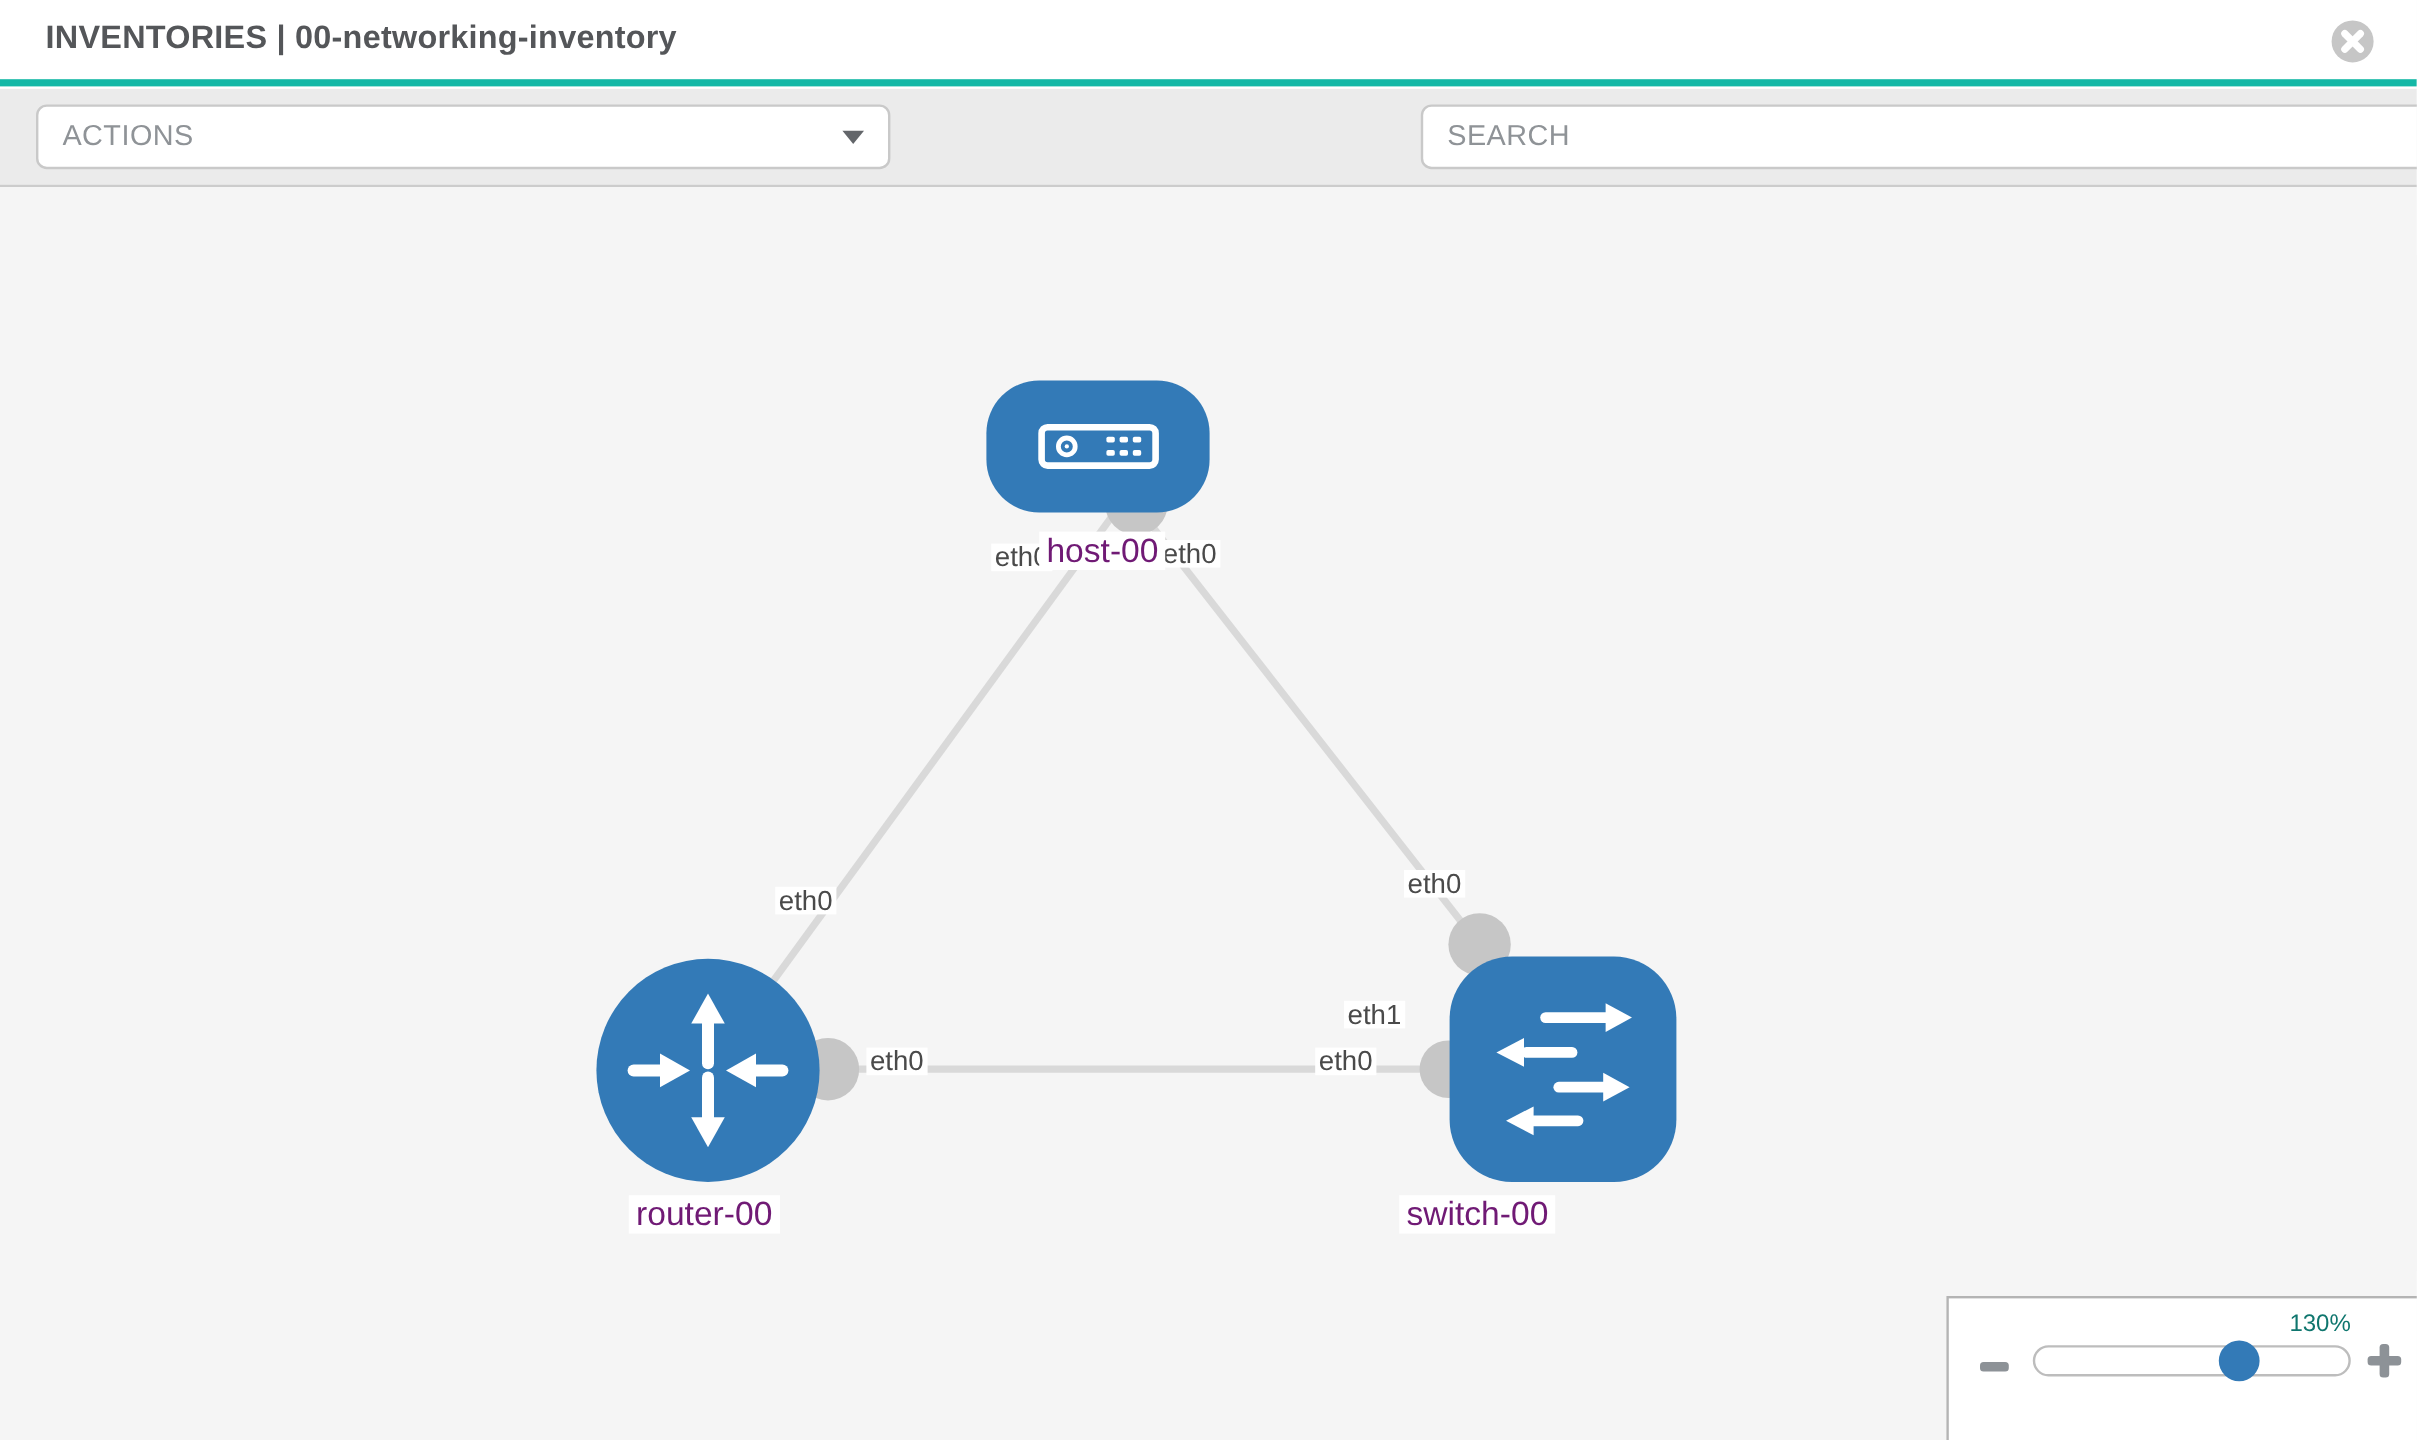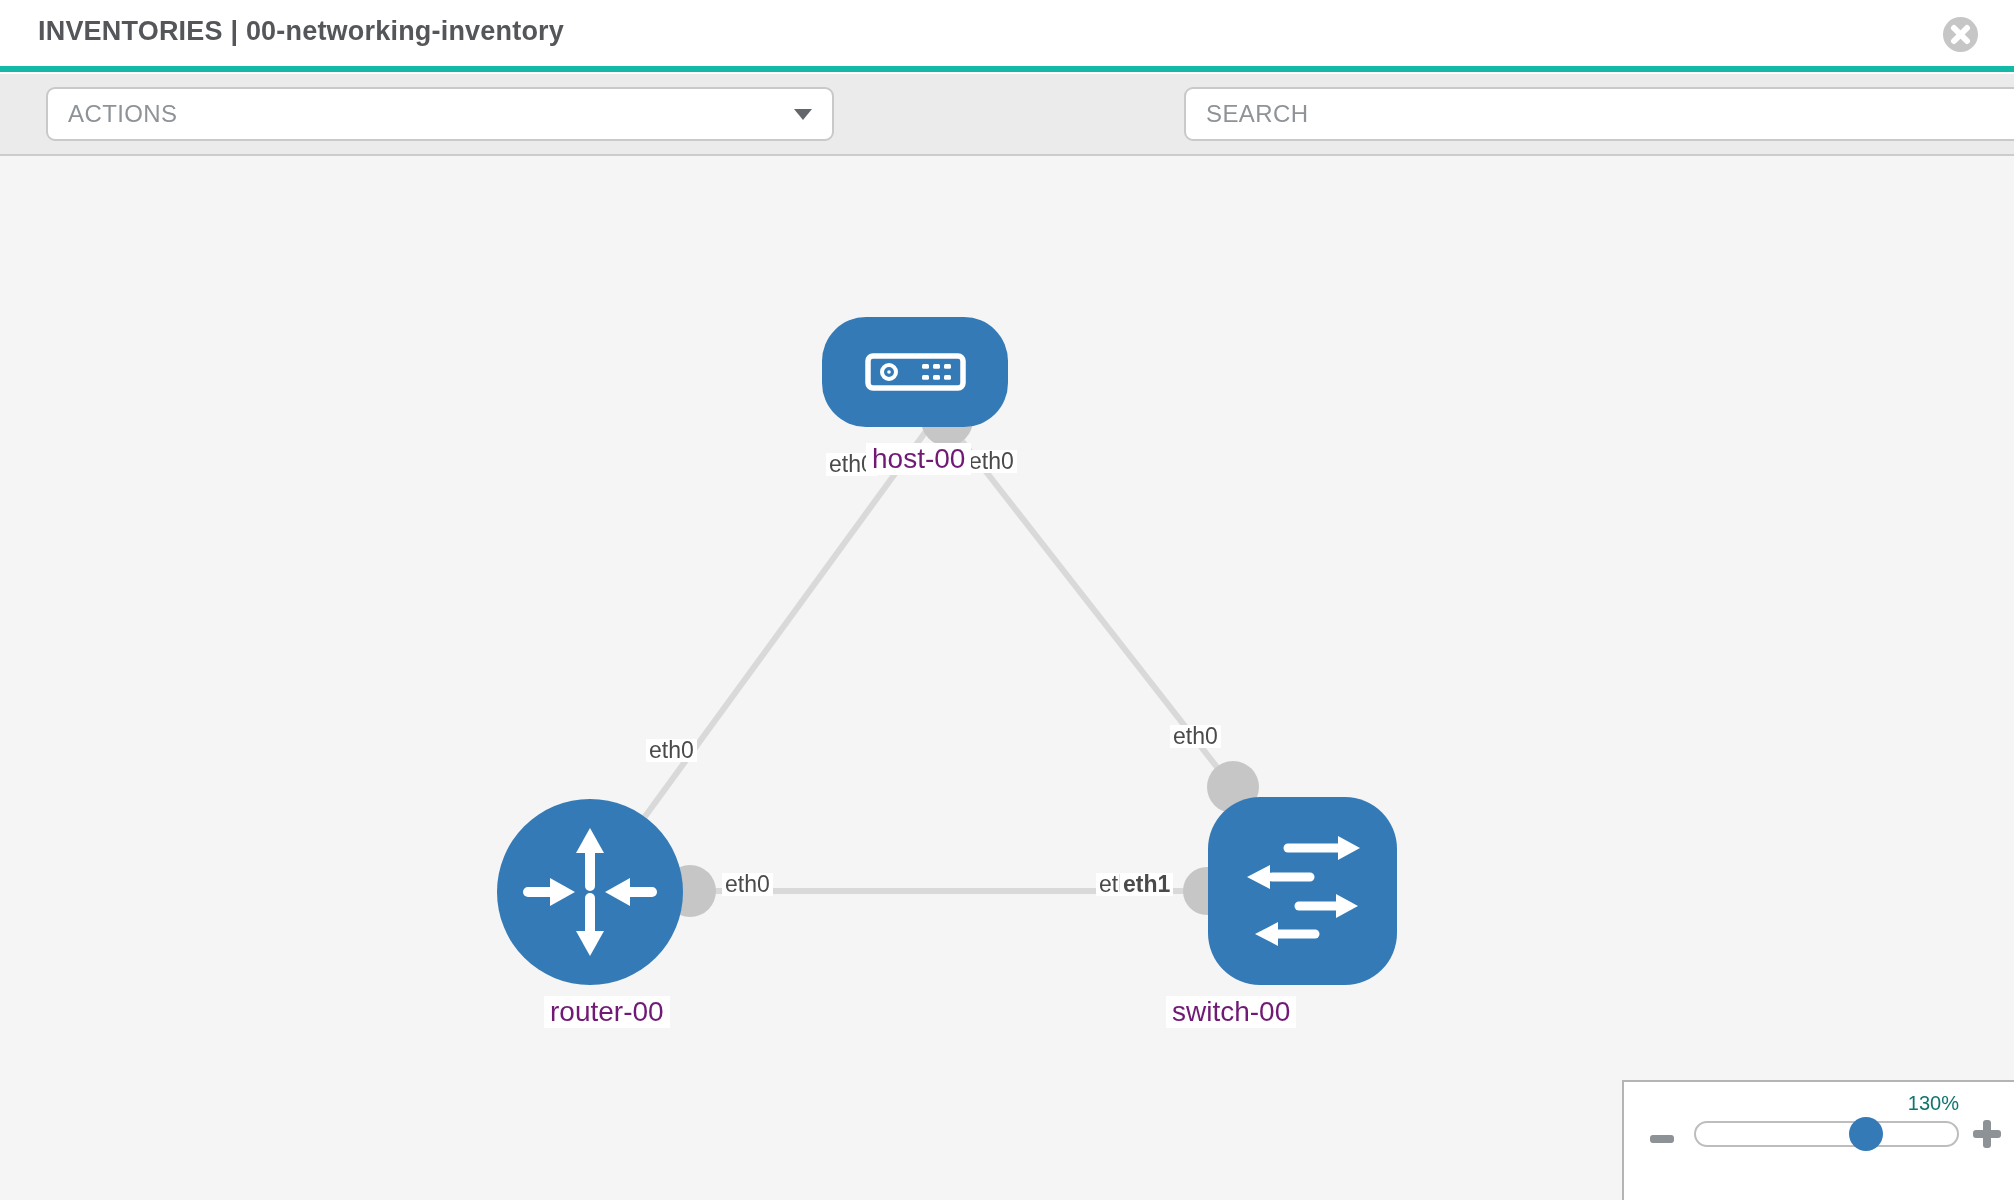--- a/index.html
+++ b/index.html
@@ -38,21 +38,21 @@
   }
   .dropdown .dd-text{
     font-size:24px;color:#8f9397;letter-spacing:.4px;flex:1 1 auto;
     white-space:nowrap;overflow:hidden;
   }
   .caret-down{
     width:0;height:0;flex:0 0 auto;
     border-left:9px solid transparent;border-right:9px solid transparent;
     border-top:11px solid #63666a;
   }
-  .dd-actions{left:46px;width:788px;}
+  .dd-actions{left:30px;width:712px;}
   .dd-search{left:1184px;width:942px;}
   .tool-btn{
     position:absolute;top:96px;width:38px;height:38px;cursor:pointer;
     color:#858b93;
   }
   .tool-btn svg{width:38px;height:38px;display:block;}
   .btn-wrench{left:1044px;}
   .btn-key{left:1114px;}
 
   
@@ -205,30 +205,30 @@
           <polygon points="-55,-14 -32,-26 -32,-2" stroke="none"></polygon>
           <line x1="-3" y1="15" x2="38" y2="15" stroke-width="9" stroke-linecap="round"></line>
           <polygon points="56,15 34,3 34,27" stroke="none"></polygon>
           <line x1="13" y1="43" x2="-25" y2="43" stroke-width="9" stroke-linecap="round"></line>
           <polygon points="-47,43 -24,31 -24,55" stroke="none"></polygon>
         </g>
       </g>
     </svg>
 
     <div class="node-label" style="left:866px; top:287px;">host-00</div>
-    <div class="node-label" style="left:524px; top:840px;margin-left:20px;">router-00</div>
+    <div class="node-label" style="left:524px; top:840px;">router-00</div>
     <div class="node-label" style="left:1166px; top:840px;">switch-00</div>
 
     <div class="port-label" style="left:826px; top:297px;">eth0</div>
     <div class="port-label" style="left:966px; top:294px;">eth0</div>
     <div class="port-label" style="left:646px; top:583px;">eth0</div>
     <div class="port-label" style="left:1170px; top:569px;">eth0</div>
     <div class="port-label" style="left:722px; top:717px;">eth0</div>
     <div class="port-label" style="left:1096px; top:717px;">eth0</div>
-    <div class="port-label overlap-top" style="left:1120px; top:717px;font-weight:bold;">eth1</div>
+    <div class="port-label overlap-top" style="left:1120px; top:678px;">eth1</div>
 
     <div class="zoom-panel" style="top:924px;">
       <div class="zoom-level">130%</div>
       <div class="zoom-minus"></div>
       <div class="zoom-track">
         <div class="zoom-knob"></div>
       </div>
       <div class="zoom-plus"></div>
     </div>
 

